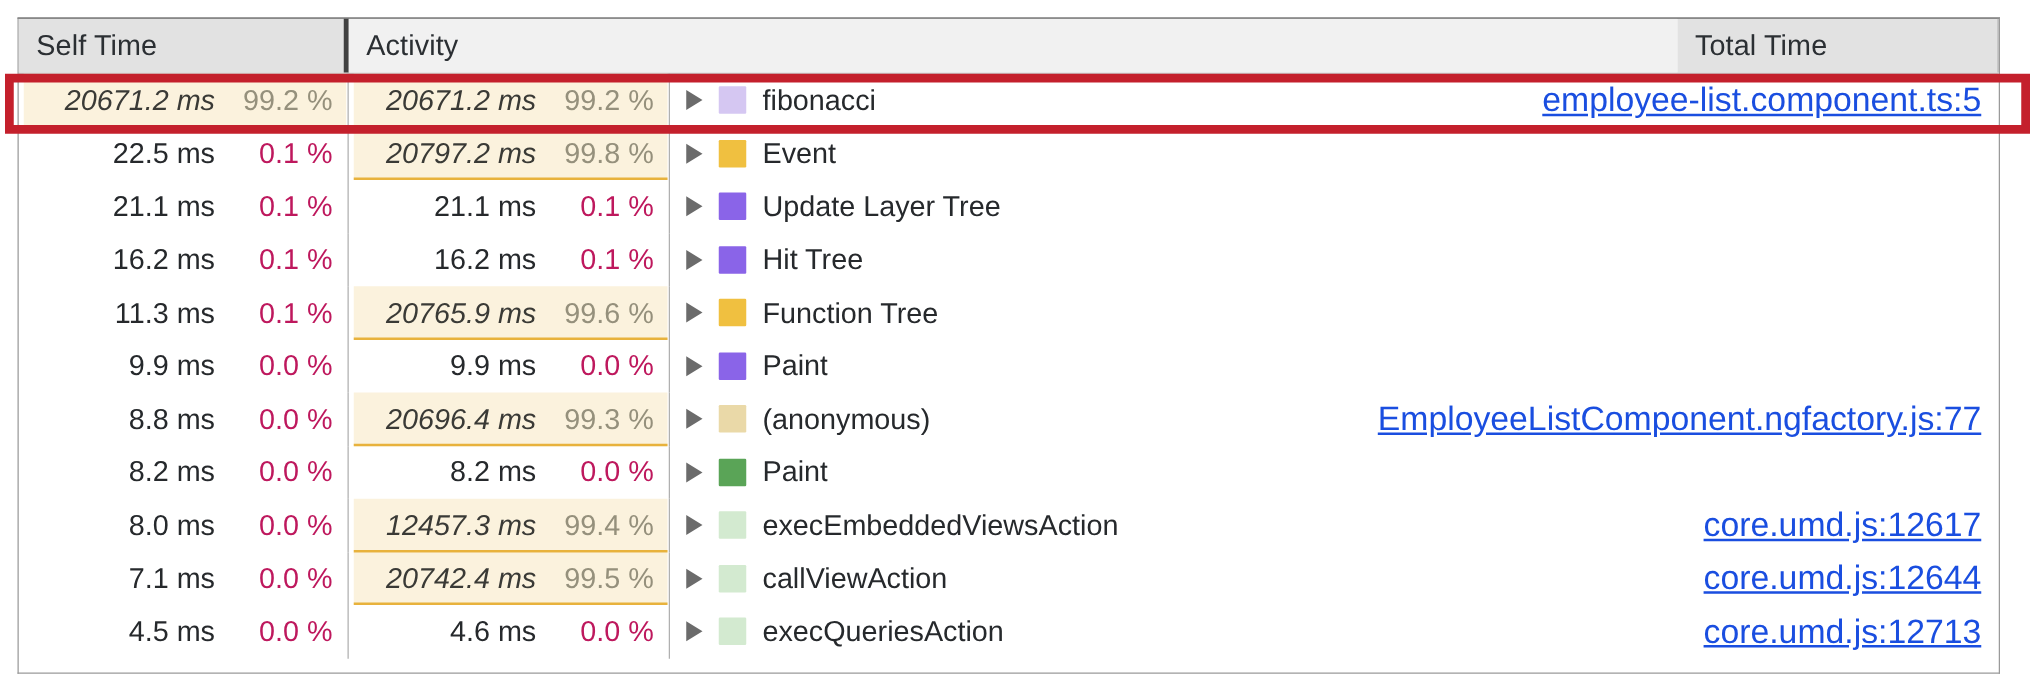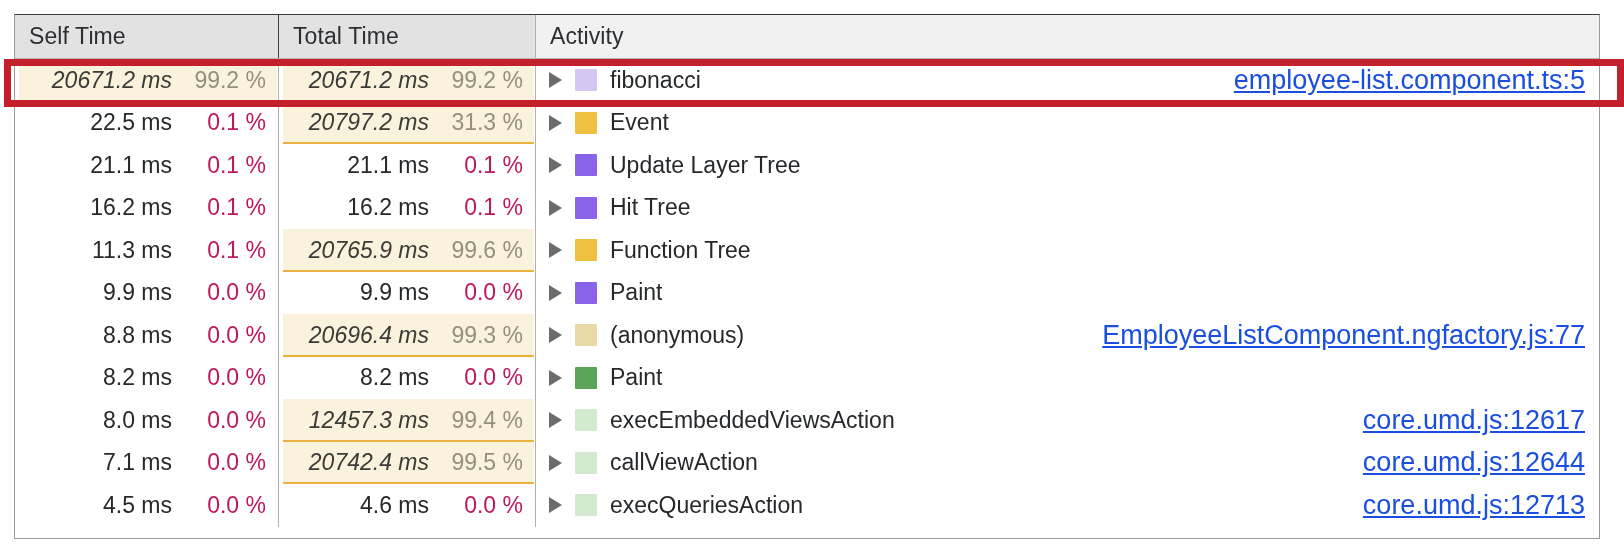--- a/index.html
+++ b/index.html
@@ -42,21 +42,21 @@
   }
   .th {
     box-sizing: border-box;
     display: flex;
     align-items: center;
     font-size: 23px;
     color: #2b2f33;
     padding-left: 14px;
     letter-spacing: 0.1px;
   }
-  .th-self  { width: 264px; background: #e2e2e2; border-right: 1px solid #404040; }
+  .th-self  { width: 264px; background: #e2e2e2; border-right: 4px solid #404040; }
   .th-total { width: 257px; background: #e2e2e2; border-right: 1px solid #b0b0b0; }
   .th-act   { flex: 1;      background: #f1f1f1; }
 
   
   .table-body { position: relative; }
 
   .prow {
     display: flex;
     height: 42.5px;
     align-items: stretch;
@@ -162,26 +162,26 @@
 <body>
 
 <div id="profiler-root">
 
   <div class="bottom-up-table">
 
     <div class="table-header">
       <div class="th th-self">
         <span>Self Time</span>
       </div>
+      <div class="th th-act">
+        <span>Activity</span>
+      </div>
       <div class="th th-total">
         <span>Total Time</span>
       </div>
-      <div class="th th-act">
-        <span>Activity</span>
-      </div>
     </div>
 
     <div class="table-body" id="table-body">
         <div class="prow">
           <div class="cell-time cell-self heat">
             <span class="ms">20671.2 ms</span>
             <span class="pct">99.2 %</span>
           </div>
           <div class="cell-time cell-total heat">
             <span class="ms">20671.2 ms</span>
@@ -195,21 +195,21 @@
             <a class="source-link">employee-list.component.ts:5</a>
           </div>
         </div>
         <div class="prow">
           <div class="cell-time cell-self">
             <span class="ms">22.5 ms</span>
             <span class="pct">0.1 %</span>
           </div>
           <div class="cell-time cell-total heat">
             <span class="ms">20797.2 ms</span>
-            <span class="pct">31.3 %</span>
+            <span class="pct">99.8 %</span>
           </div>
           <div class="cell-activity">
             <span class="disclosure"></span>
             <span class="swatch" style="background: rgb(240, 192, 64);"></span>
             <span class="activity-name">Event</span>
             <span class="spacer"></span>
           </div>
         </div>
         <div class="prow">
           <div class="cell-time cell-self">

